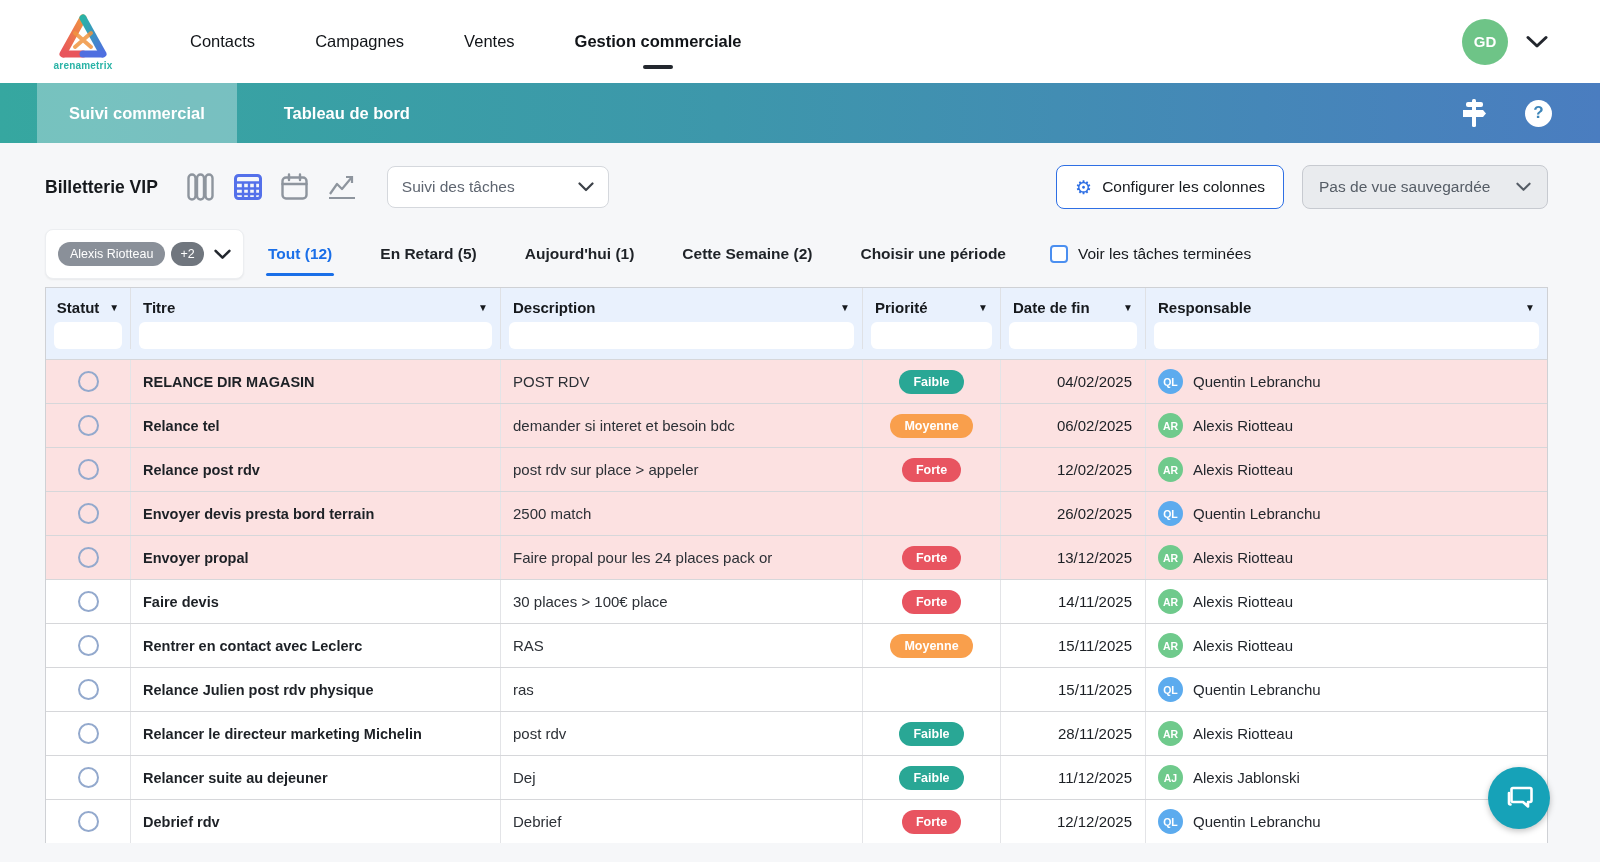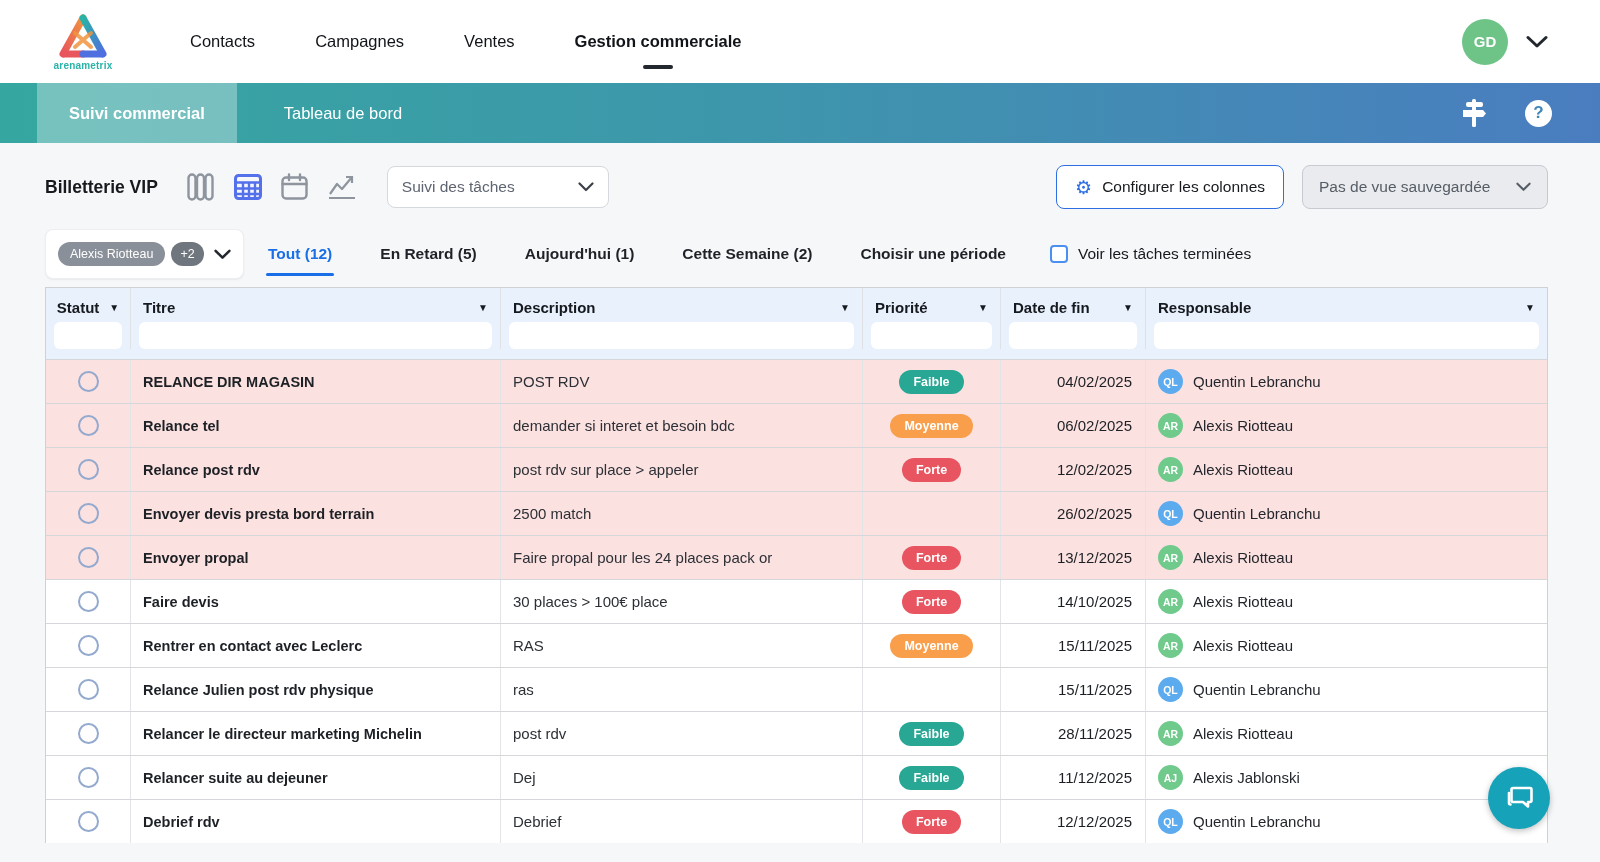--- a/index.html
+++ b/index.html
@@ -19,21 +19,21 @@
   .user-avatar { width:46px; height:46px; border-radius:50%; background:#6ec487; color:#fff;
     font-weight:bold; font-size:15px; display:flex; align-items:center; justify-content:center; }
 
   
   .subnav { height:60px; background:linear-gradient(90deg,#36a7a0 0%, #3d97ab 45%, #4a7dc0 100%);
     display:flex; align-items:stretch; }
   .subnav-tabs { display:flex; margin-left:37px;gap:32px; }
   .subnav-tab { display:flex; align-items:center; padding:0 32px; color:#fff; font-size:16.5px;
     font-weight:bold; cursor:pointer; }
   .subnav-tab.active { background:rgba(255,255,255,.32); }
-  .subnav-tab.inactive { font-weight:normal;padding-left:15px; }
+  .subnav-tab.inactive { font-weight:bold;padding-left:15px; }
   .subnav-right { margin-left:auto; display:flex; align-items:center; gap:36px; margin-right:48px; }
   .help-circle { width:27px; height:27px; border-radius:50%; background:#fff; color:#3f86b9;
     font-weight:bold; font-size:17px; display:flex; align-items:center; justify-content:center; }
 
   
   .toolbar { display:flex; align-items:center; margin:22px 52px 0 45px; height:44px; }
   .board-title { font-size:17.5px; font-weight:bold; color:#16191d; }
   .view-icons { display:flex; align-items:center; gap:17px; margin-left:28px; }
   .view-icon { width:30px; height:30px; display:flex; align-items:center; justify-content:center; cursor:pointer; }
   .select-box { margin-left:30px; width:222px; height:42px; background:#fff; border:1px solid #d5d8dd;
@@ -375,21 +375,21 @@
     <div class="cell c-titre">
           <span>Faire devis</span>
         </div>
     <div class="cell c-desc">
           <span>30 places &gt; 100€ place</span>
         </div>
     <div class="cell c-prio">
           <span class="badge" style="background: rgb(232, 84, 96);">Forte</span>
         </div>
     <div class="cell c-date">
-          <span>14/10/2025</span>
+          <span>14/11/2025</span>
         </div>
     <div class="cell c-resp">
       <span class="avatar-sm" style="background: rgb(111, 202, 140);">AR</span>
       <span class="owner-name">Alexis Riotteau</span>
     </div>
   </div>
 
   <div class="trow">
     <div class="cell c-statut">
           <span class="radio"></span>

